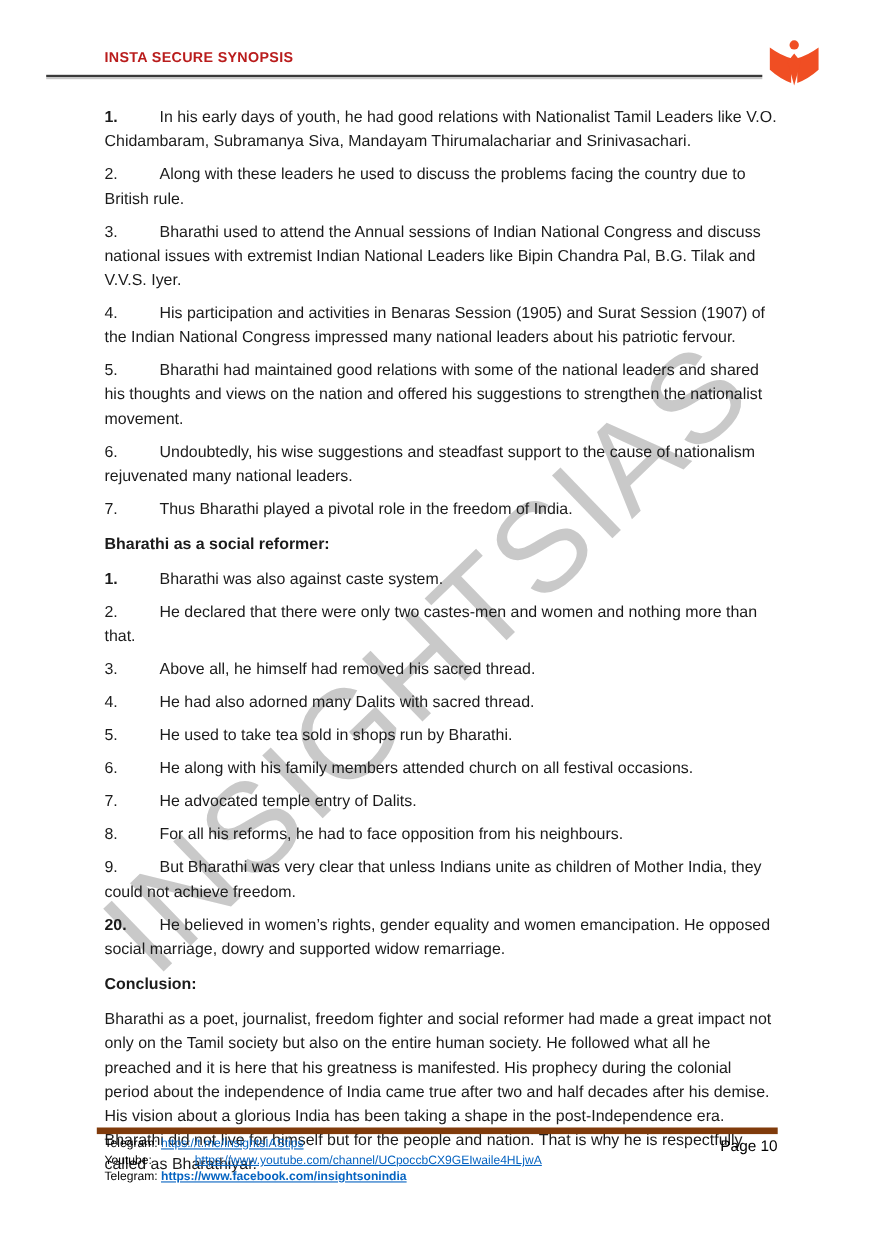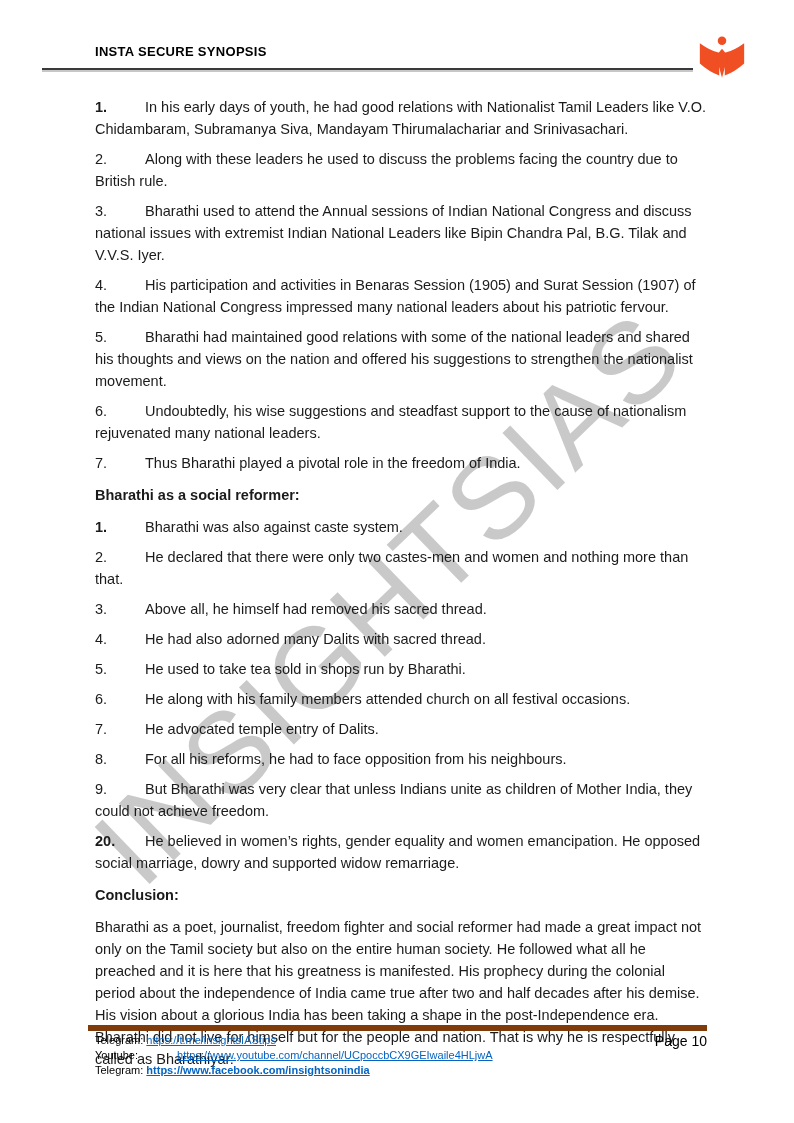--- a/index.html
+++ b/index.html
@@ -23,21 +23,21 @@
     color:#9e9e9e;
     opacity:.55;
     white-space:nowrap;
     z-index:0;
     user-select:none;
   }
   
   .header-title{
     position:absolute;left:95px;top:44px;
     font-size:13px;font-weight:700;letter-spacing:.3px;
-    color:#000000;z-index:2;
+    color:#b91c1c;z-index:2;
   }
   .header-rule{
     position:absolute;left:42px;top:68px;width:651px;height:0;
     border-top:2px solid #3a3a3a;
     box-shadow:0 2px 0 rgba(0,0,0,.22);
     z-index:2;
   }
   .logo{
     position:absolute;left:698px;top:34px;width:48px;height:46px;z-index:2;
   }

